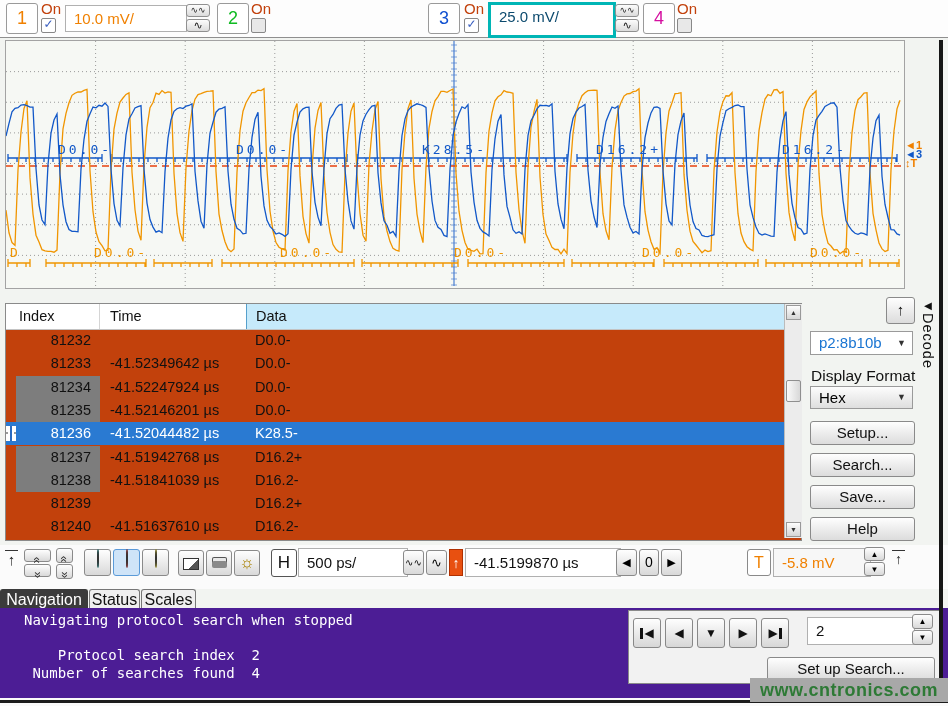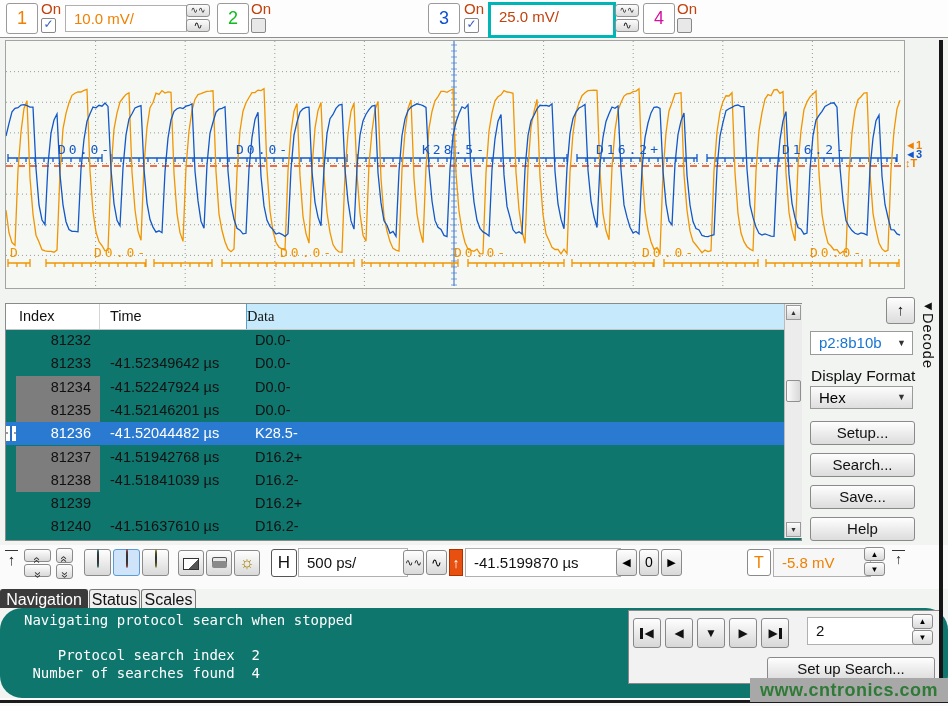--- a/index.html
+++ b/index.html
@@ -13,21 +13,21 @@
   .cbx.off{background:#e8e8e8;}
   .field{position:absolute;background:#fff;border:1px solid #b0b0b0;font-size:15px;line-height:25px;padding-left:8px;white-space:nowrap;}
   .wavebtns{position:absolute;width:24px;}
   .wavebtn{width:24px;height:13px;background:linear-gradient(#fcfcfc,#dcdcdc);border:1px solid #909090;border-radius:3px;font-size:9px;line-height:11px;text-align:center;color:#222;margin-bottom:2px;box-sizing:border-box;}
   
   .wavearea{left:5px;top:40px;width:898px;height:247px;background:#f6f8f4;border:1px solid #a3a3a3;}
   .buslabel{position:absolute;font-family:"DejaVu Sans Mono",monospace;font-size:13px;letter-spacing:3px;white-space:nowrap;}
   .markers{left:905px;top:141px;width:40px;font-size:11px;font-weight:bold;line-height:9px;}
   .markers div{white-space:nowrap;}
   
-  .dtable{left:5px;top:303px;width:795px;height:236px;background:#0f766e;border:1px solid #8a8a8a;font-size:14.5px;color:#111;}
+  .dtable{left:5px;top:303px;width:795px;height:236px;background:#c2410c;border:1px solid #8a8a8a;font-size:14.5px;color:#111;}
   .thead{position:absolute;left:0;top:0;width:778px;height:25px;border-bottom:1px solid #c3c3c3;background:#fff;}
   .th{position:absolute;top:0;height:25px;line-height:25px;box-sizing:border-box;}
   .trow{position:absolute;left:0;width:778px;height:23.3px;line-height:23.3px;white-space:nowrap;}
   .cell{position:absolute;top:0;height:100%;box-sizing:border-box;}
   .c-idx{left:10px;width:84px;text-align:right;padding-right:9px;}
   .c-time{left:94px;width:146px;padding-left:10px;}
   .c-data{left:240px;width:538px;padding-left:9px;}
   .idxgray{background:#7d7d7d;}
   .rowsel{background:#2a7ad2;color:#fff;}
   .vscroll{position:absolute;left:778px;top:0;width:17px;height:234px;background:#ececec;border-left:1px solid #bbb;}
@@ -40,21 +40,21 @@
   .vertab{left:917px;top:298px;width:22px;height:120px;display:flex;flex-direction:column;align-items:center;color:#111;}
   .vertab .txt{writing-mode:vertical-rl;font-size:14.5px;letter-spacing:1px;}
   
   .botbar{left:0;top:545px;width:948px;height:44px;background:#fbfbfb;}
   .tbtn{position:absolute;background:linear-gradient(#fefefe,#d9d9d9);border:1px solid #8a8a8a;border-radius:3px;box-sizing:border-box;text-align:center;}
   .circ{width:16px;height:16px;border-radius:50%;margin:4px auto 0;border:1px solid #333;}
   .chev{display:inline-block;transform:rotate(90deg);font-size:12px;color:#333;line-height:10px;}
   .chev.dn{transform:rotate(-90deg);}
   
   .tab{position:absolute;top:589px;height:19px;font-size:16px;line-height:19px;text-align:center;border:1px solid #777;border-bottom:none;border-radius:3px 3px 0 0;box-sizing:border-box;}
-  .msgpanel{left:0;top:608px;width:948px;height:90px;background:#0f766e;border-radius:22px;}
+  .msgpanel{left:0;top:608px;width:948px;height:90px;background:#4c1d95;}
   .msgpanel pre{margin:0;padding:4px 0 0 24px;font-family:"DejaVu Sans Mono",monospace;font-size:14px;line-height:17.6px;color:#fff;}
   .navpanel{left:628px;top:610px;width:312px;height:74px;background:#f2f2f2;border:1px solid #8a8a8a;box-sizing:border-box;}
   .nbtn{position:absolute;top:7px;width:28px;height:30px;background:linear-gradient(#fefefe,#d7d7d7);border:1px solid #888;border-radius:3px;box-sizing:border-box;display:flex;align-items:center;justify-content:center;font-size:12px;color:#111;gap:1px;}
   .bar{display:inline-block;width:3px;height:11px;background:#111;}
   .wm{left:750px;top:678px;width:198px;height:24px;background:#a8a8a8;text-align:center;font-size:18px;font-weight:bold;color:#2e7a36;line-height:24px;letter-spacing:.5px;}
   .strip{left:0;width:948px;}
 </style>
 </head>
 <body>
 
@@ -74,21 +74,21 @@
     </div>
 
     <div class="chbtn" style="left:217px;color:#10bb22;">2</div>
     <span class="onlbl" style="left:251px;">On</span>
     <span class="cbx off" style="left:251px;top:18px;"></span>
 
     <div class="chbtn" style="left:428px;color:#1050d0;">3</div>
     <span class="onlbl" style="left:464px;">On</span>
     <span class="cbx" style="left:464px;top:18px;">✓</span>
     <div class="abs" style="left:488px;top:2px;width:122px;height:30px;border:3px solid #00b5b5;background:#fff;">
-      <div class="field" style="left:0;top:0;width:114px;height:24px;border:none;color:#c2410c;line-height:24px;">25.0 mV/</div>
+      <div class="field" style="left:0;top:0;width:114px;height:24px;border:none;color:#0c4a6e;line-height:24px;">25.0 mV/</div>
     </div>
     <div class="wavebtns" style="left:615px;top:4px;">
       <div class="wavebtn">∿∿</div>
       <div class="wavebtn" style="font-size:11px;">∿</div>
     </div>
 
     <div class="chbtn" style="left:643px;color:#d510a0;">4</div>
     <span class="onlbl" style="left:677px;">On</span>
     <span class="cbx off" style="left:677px;top:18px;"></span>
   </div>
@@ -137,21 +137,21 @@
   <div class="abs markers">
     <div style="color:#f08000;">◄<span>1</span></div>
     <div style="color:#1258c8;">◄<span>3</span></div>
     <div style="color:#f08000;"><span>↕</span><span>T</span></div>
   </div>
 
   <div class="abs dtable">
     <div class="thead">
       <div class="th" style="left:0;width:94px;padding-left:13px;border-right:1px solid #d5d5d5;">Index</div>
       <div class="th" style="left:94px;width:146px;padding-left:10px;">Time</div>
-      <div class="th" style="left:240px;width:538px;background:#c6eafb;border-left:1px solid #56a0cc;font-family:Liberation Serif, serif;">Data</div>
+      <div class="th" style="left:240px;width:538px;padding-left:9px;background:#c6eafb;border-left:1px solid #56a0cc;">Data</div>
     </div>
     <div id="tbody">
         <div class="trow" style="top: 25px; padding-left: 8px;">
           <div class="cell c-idx">81232</div>
           <div class="cell c-data">D0.0-</div>
         </div>
         <div class="trow" style="top: 48.3px;">
           <div class="cell c-idx">81233</div>
           <div class="cell c-time">-41.52349642 µs</div>
           <div class="cell c-data">D0.0-</div>

